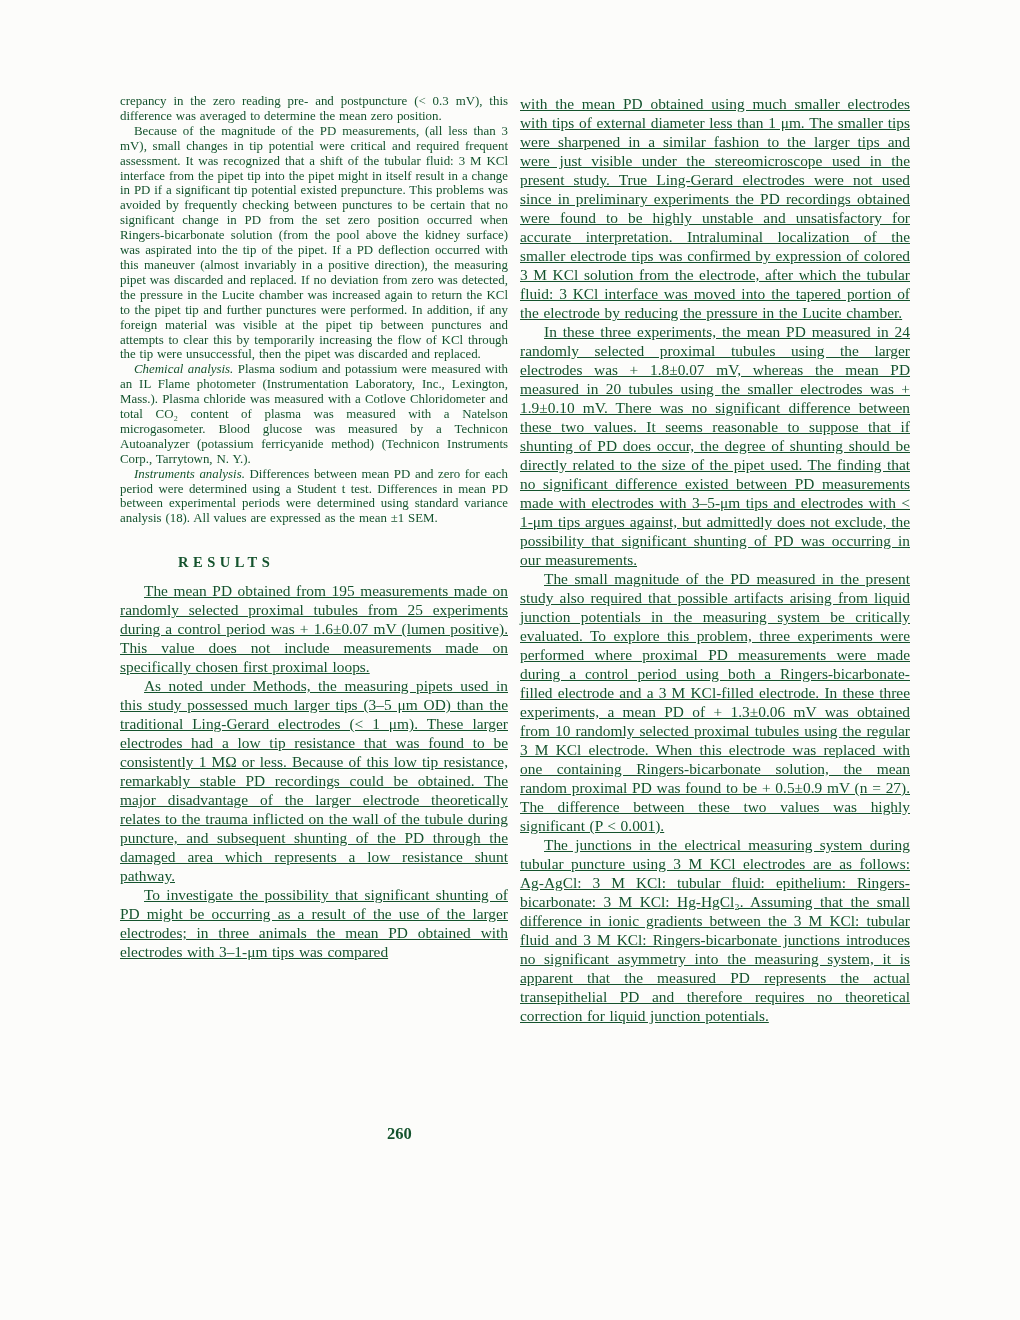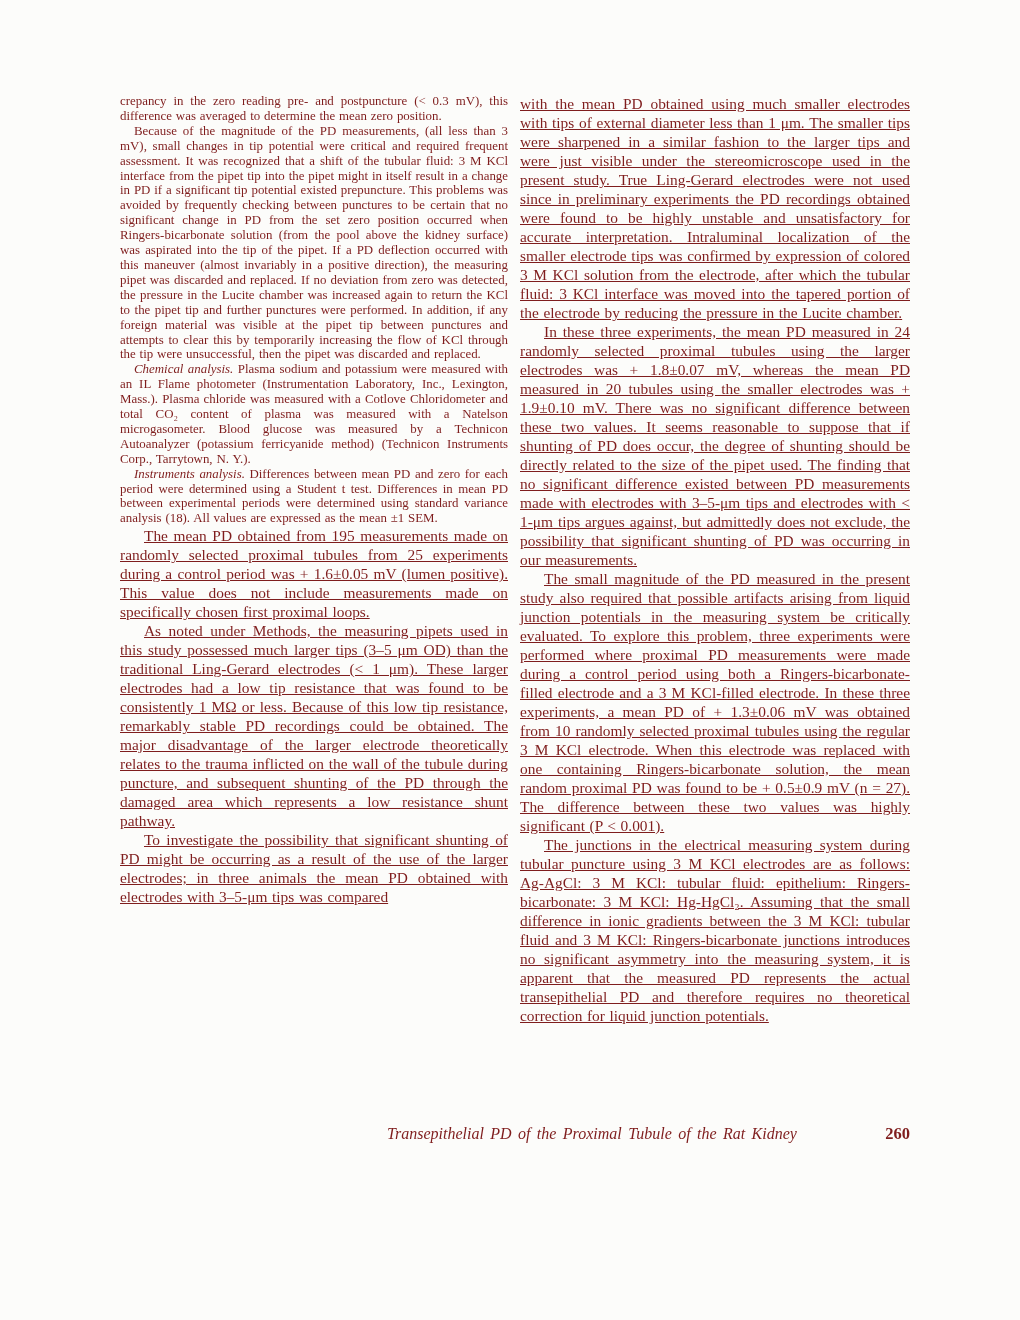--- a/index.html
+++ b/index.html
@@ -2,21 +2,21 @@
 <html lang="en"><head>
 <meta charset="utf-8">
 <style>
   html, body { margin: 0; padding: 0; background: #ffffff; }
   .page {
     position: relative;
     width: 1020px;
     height: 1320px;
     background: #fcfcfa;
     font-family: "Liberation Serif", "DejaVu Serif", serif;
-    color: #7f1d1d;
+    color: #14532d;
     overflow: hidden;
   }
   .col { position: absolute; top: 94px; }
   .col-left  { left: 120px; width: 388px; }
   .col-right { left: 520px; width: 390px; }
   p { margin: 0; text-align: justify; hyphens: auto; }
   .small {
     font-size: 12.9px;
     line-height: 14.9px;
     word-spacing: 0.05em;
@@ -67,31 +67,31 @@
     <p class="small indent-sm">Because of the magnitude of the PD measurements, (all less than 3 mV), small changes in tip potential were critical and required frequent assessment. It was recognized that a shift of the tubular fluid: 3 M KCl interface from the pipet tip into the pipet might in itself result in a change in PD if a significant tip potential existed prepuncture. This problems was avoided by frequently checking between punctures to be certain that no significant change in PD from the set zero position occurred when Ringers-bicarbonate solution (from the pool above the kidney surface) was aspirated into the tip of the pipet. If a PD deflection occurred with this maneuver (almost invariably in a positive direction), the measuring pipet was discarded and replaced. If no deviation from zero was detected, the pressure in the Lucite chamber was increased again to return the KCl to the pipet tip and further punctures were performed. In addition, if any foreign material was visible at the pipet tip between punctures and attempts to clear this by temporarily increasing the flow of KCl through the tip were unsuccessful, then the pipet was discarded and replaced.</p>
     <p class="small indent-sm">
       <span class="lead">Chemical analysis.</span>
       <span>Plasma sodium and potassium were measured with an IL Flame photometer (Instrumentation Laboratory, Inc., Lexington, Mass.). Plasma chloride was measured with a Cotlove Chloridometer and total CO₂ content of plasma was measured with a Natelson microgasometer. Blood glucose was measured by a Technicon Autoanalyzer (potassium ferricyanide method) (Technicon Instruments Corp., Tarrytown, N. Y.).</span>
     </p>
     <p class="small indent-sm">
       <span class="lead">Instruments analysis.</span>
       <span>Differences between mean PD and zero for each period were determined using a Student t test. Differences in mean PD between experimental periods were determined using standard variance analysis (18). All values are expressed as the mean ±1 SEM.</span>
     </p>
 
+    <h2 class="results-heading">RESULTS</h2>
 
-    <p class="body indent">The mean PD obtained from 195 measurements made on randomly selected proximal tubules from 25 experiments during a control period was + 1.6±0.05 mV (lumen positive). This value does not include measurements made on specifically chosen first proximal loops.</p>
+    <p class="body indent">The mean PD obtained from 195 measurements made on randomly selected proximal tubules from 25 experiments during a control period was + 1.6±0.07 mV (lumen positive). This value does not include measurements made on specifically chosen first proximal loops.</p>
     <p class="body indent">As noted under Methods, the measuring pipets used in this study possessed much larger tips (3–5 μm OD) than the traditional Ling-Gerard electrodes (&lt; 1 μm). These larger electrodes had a low tip resistance that was found to be consistently 1 MΩ or less. Because of this low tip resistance, remarkably stable PD recordings could be obtained. The major disadvantage of the larger electrode theoretically relates to the trauma inflicted on the wall of the tubule during puncture, and subsequent shunting of the PD through the damaged area which represents a low resistance shunt pathway.</p>
-    <p class="body indent">To investigate the possibility that significant shunting of PD might be occurring as a result of the use of the larger electrodes; in three animals the mean PD obtained with electrodes with 3–5-μm tips was compared</p>
+    <p class="body indent">To investigate the possibility that significant shunting of PD might be occurring as a result of the use of the larger electrodes; in three animals the mean PD obtained with electrodes with 3–1-μm tips was compared</p>
   </div>
 
   <div class="col col-right">
     <p class="body">with the mean PD obtained using much smaller electrodes with tips of external diameter less than 1 μm. The smaller tips were sharpened in a similar fashion to the larger tips and were just visible under the stereomicroscope used in the present study. True Ling-Gerard electrodes were not used since in preliminary experiments the PD recordings obtained were found to be highly unstable and unsatisfactory for accurate interpretation. Intraluminal localization of the smaller electrode tips was confirmed by expression of colored 3 M KCl solution from the electrode, after which the tubular fluid: 3 KCl interface was moved into the tapered portion of the electrode by reducing the pressure in the Lucite chamber.</p>
     <p class="body indent">In these three experiments, the mean PD measured in 24 randomly selected proximal tubules using the larger electrodes was + 1.8±0.07 mV, whereas the mean PD measured in 20 tubules using the smaller electrodes was + 1.9±0.10 mV. There was no significant difference between these two values. It seems reasonable to suppose that if shunting of PD does occur, the degree of shunting should be directly related to the size of the pipet used. The finding that no significant difference existed between PD measurements made with electrodes with 3–5-μm tips and electrodes with &lt; 1-μm tips argues against, but admittedly does not exclude, the possibility that significant shunting of PD was occurring in our measurements.</p>
     <p class="body indent">The small magnitude of the PD measured in the present study also required that possible artifacts arising from liquid junction potentials in the measuring system be critically evaluated. To explore this problem, three experiments were performed where proximal PD measurements were made during a control period using both a Ringers-bicarbonate-filled electrode and a 3 M KCl-filled electrode. In these three experiments, a mean PD of + 1.3±0.06 mV was obtained from 10 randomly selected proximal tubules using the regular 3 M KCl electrode. When this electrode was replaced with one containing Ringers-bicarbonate solution, the mean random proximal PD was found to be + 0.5±0.9 mV (n = 27). The difference between these two values was highly significant (P &lt; 0.001).</p>
     <p class="body indent">The junctions in the electrical measuring system during tubular puncture using 3 M KCl electrodes are as follows: Ag-AgCl: 3 M KCl: tubular fluid: epithelium: Ringers-bicarbonate: 3 M KCl: Hg-HgCl₂. Assuming that the small difference in ionic gradients between the 3 M KCl: tubular fluid and 3 M KCl: Ringers-bicarbonate junctions introduces no significant asymmetry into the measuring system, it is apparent that the measured PD represents the actual transepithelial PD and therefore requires no theoretical correction for liquid junction potentials.</p>
   </div>
 
   <div class="footer">
-    <span class="running-title">Transepithelial PD of the Proximal Tubule of the Rat Kidney</span>
     <span class="page-number">260</span>
   </div>
 
 </div>
 
 </body></html>

